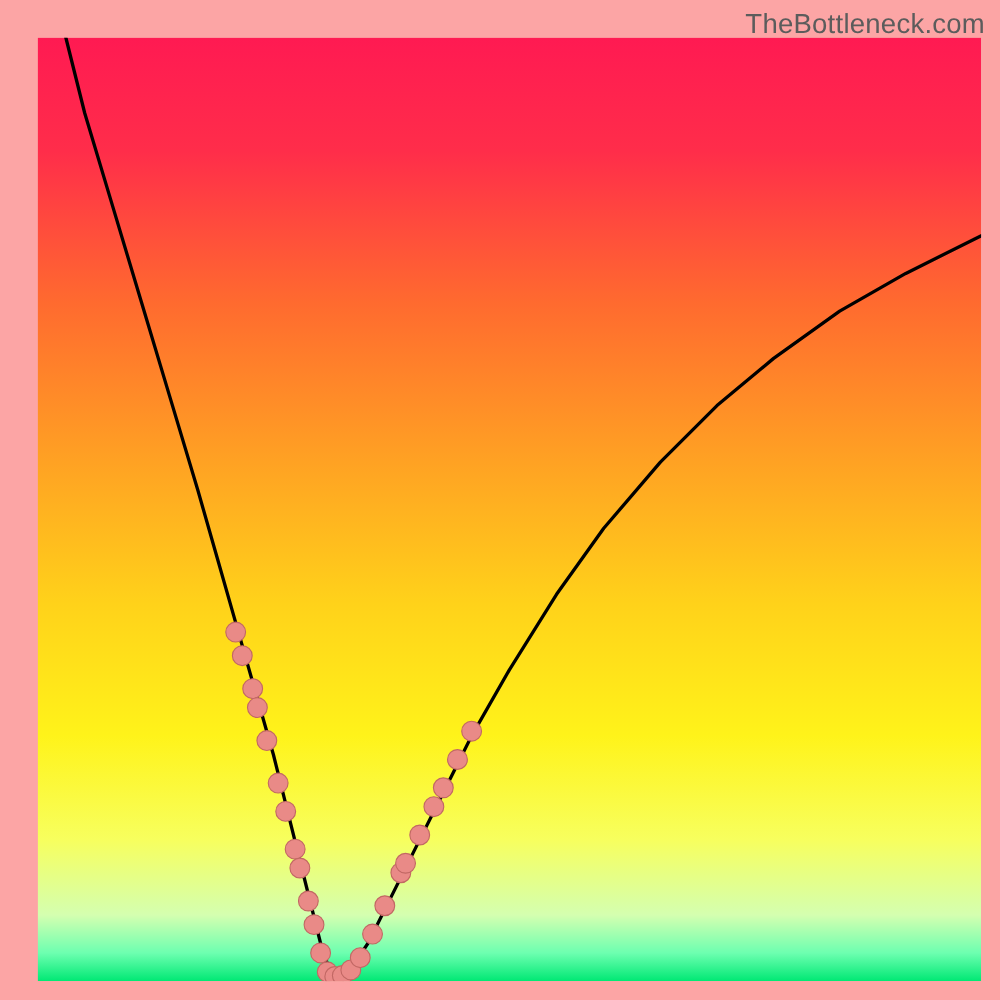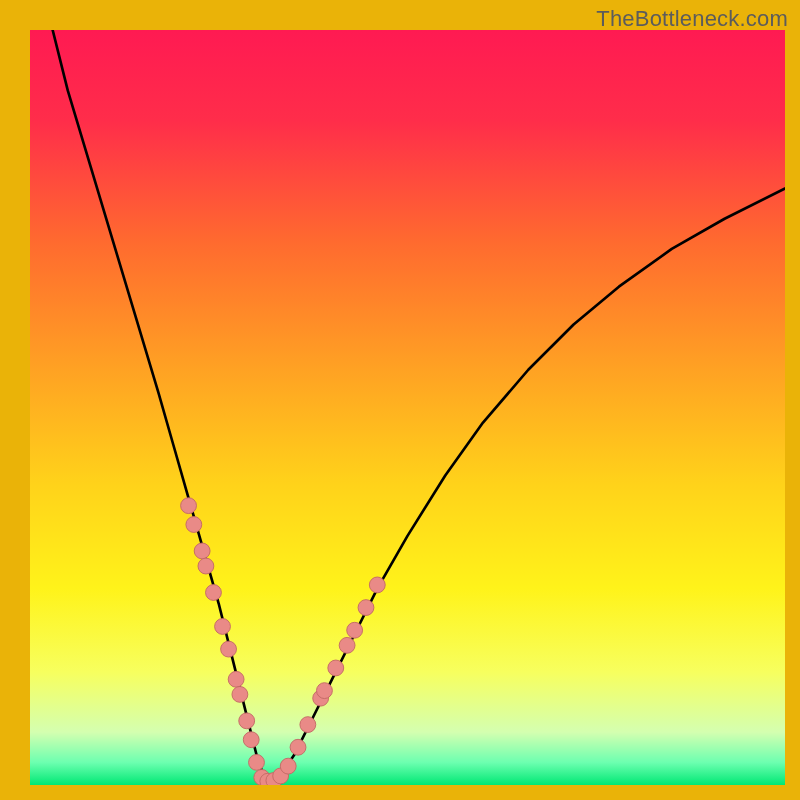--- a/index.html
+++ b/index.html
@@ -7,21 +7,21 @@
     padding: 0;
     width: 800px;
     height: 800px;
     overflow: hidden;
     background: #000;
     font-family: Arial, Helvetica, sans-serif;
   }
   .frame {
     position: absolute;
     inset: 0;
-    background: #eab308;
+    background: #fca5a5;
   }
   .plot-area {
     position: absolute;
     left: 30px;
     top: 30px;
     width: 755px;
     height: 755px;
     overflow: hidden;
   }
   .gradient {

